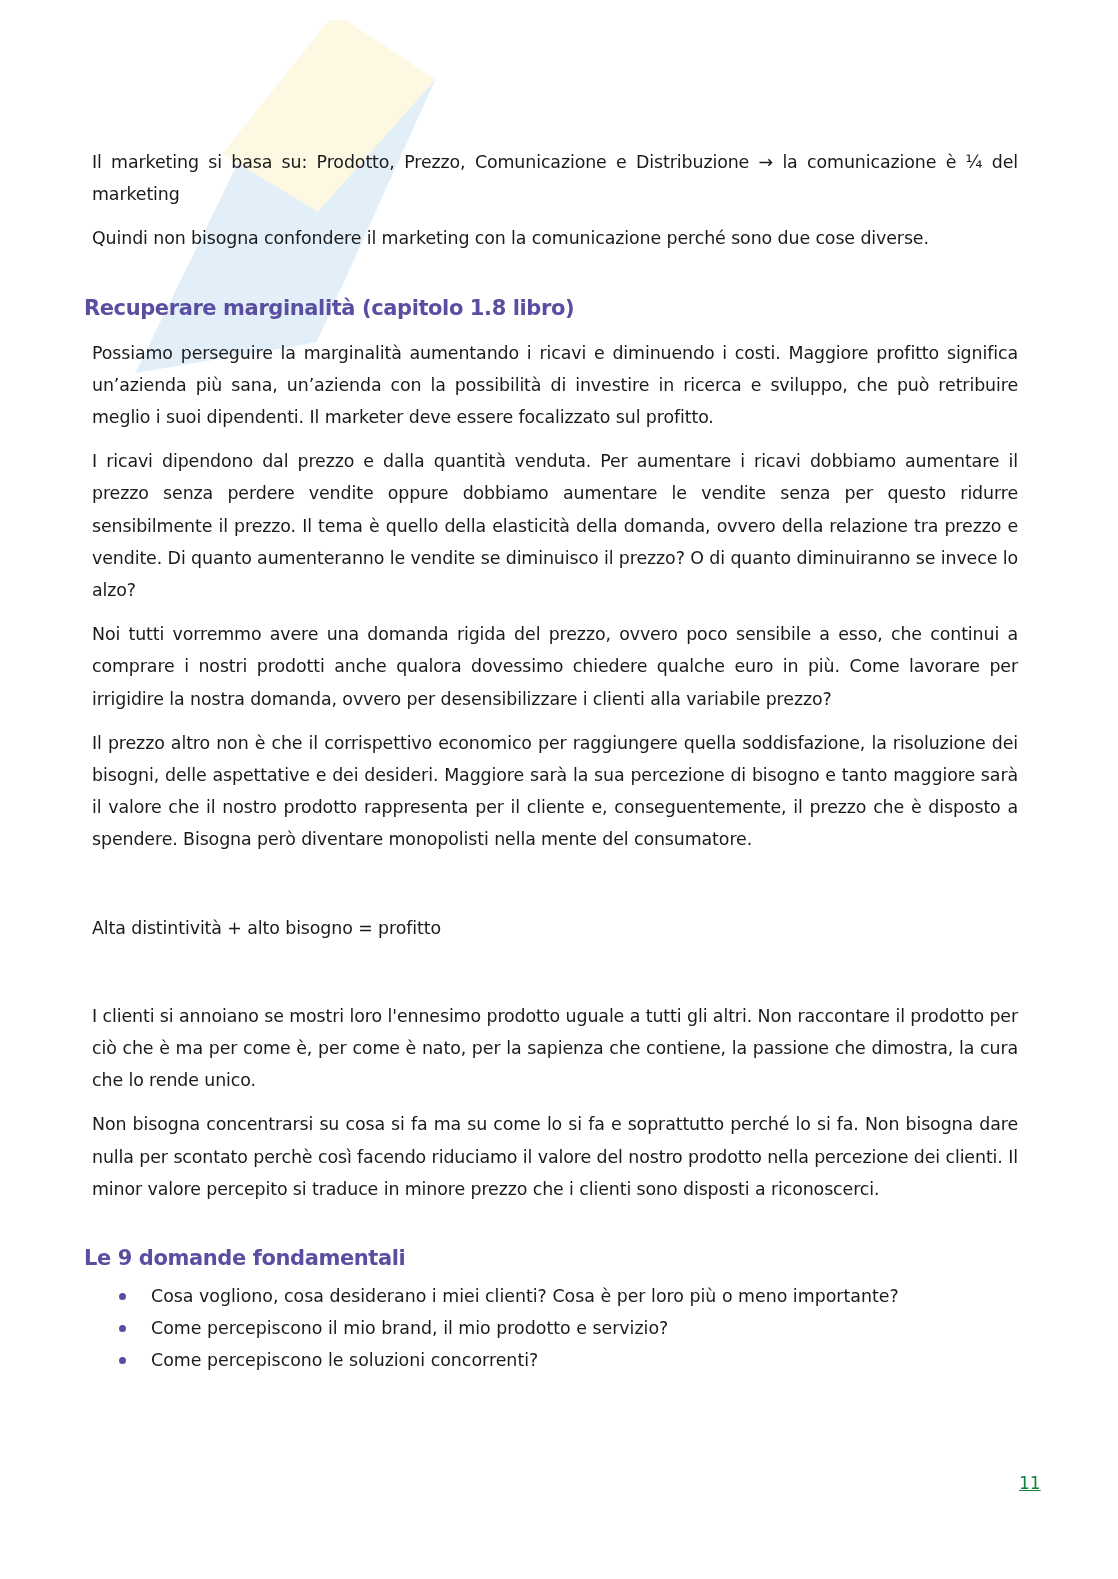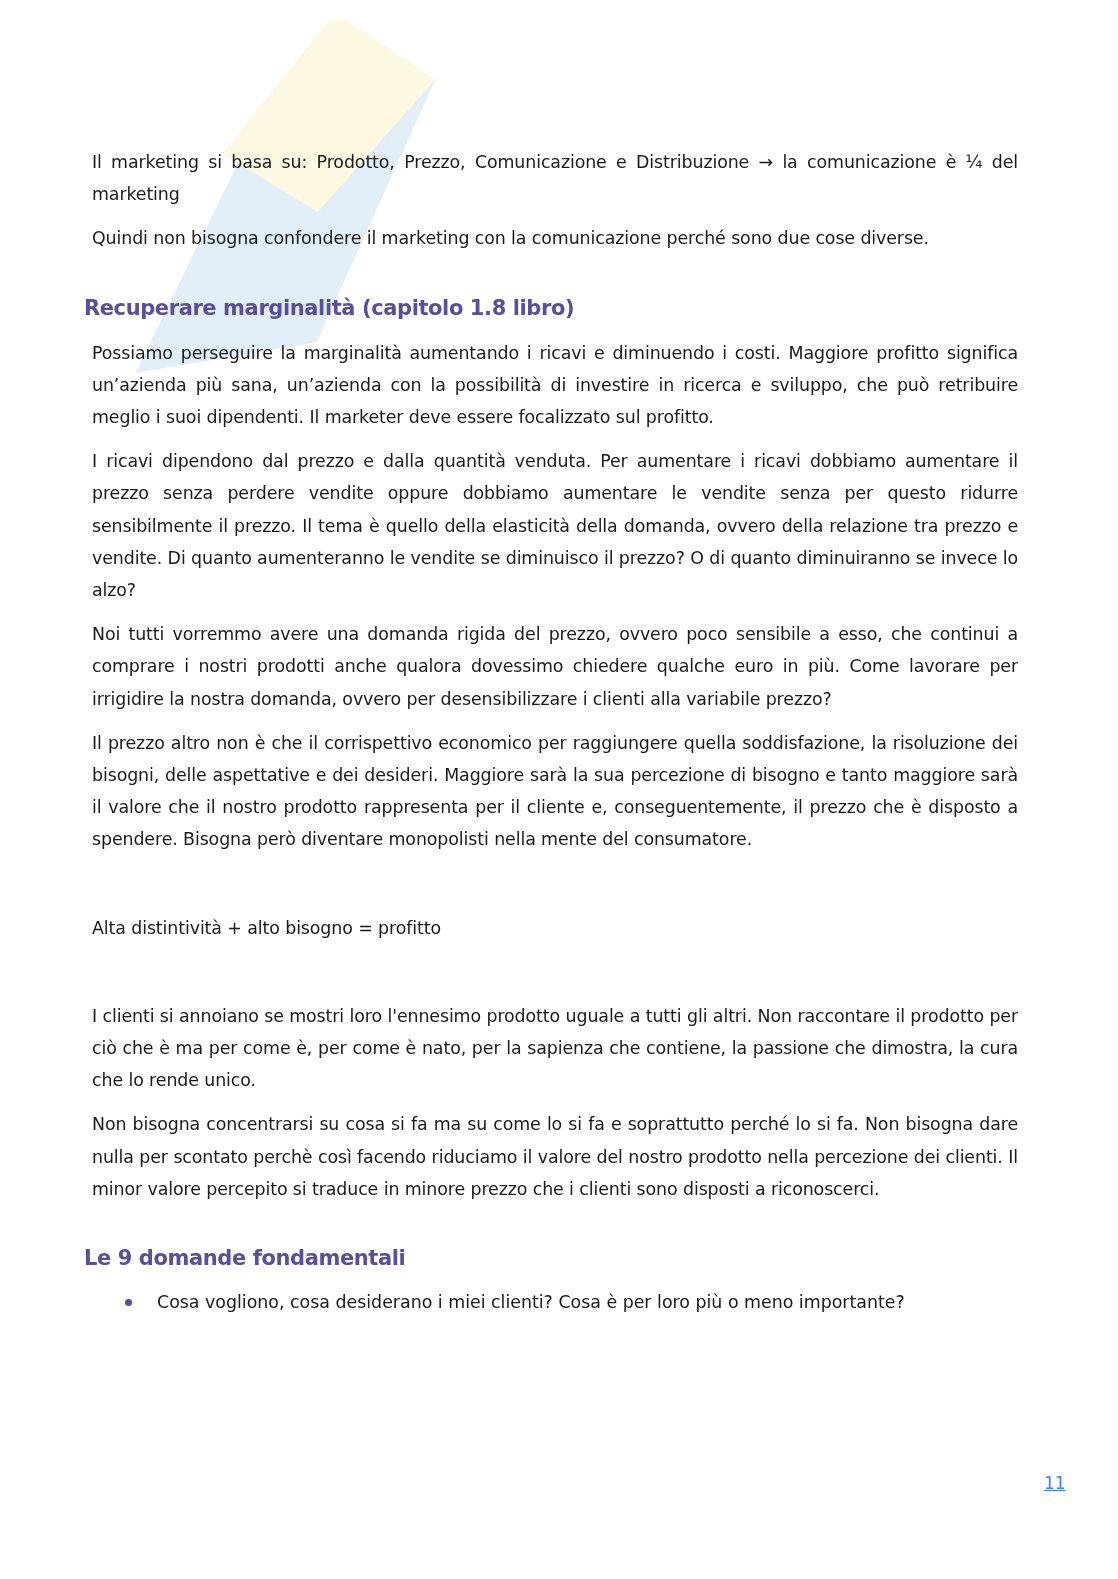--- a/index.html
+++ b/index.html
@@ -6,24 +6,24 @@
     body { width: 1118px; height: 1579px; position: relative; overflow: hidden;
            font-family: "DejaVu Sans", sans-serif; color: #1a1a1a; }
     .watermark { position: absolute; left: 20px; top: 20px; width: 500px; height: 420px; pointer-events: none; z-index: 0; }
     .page { position: absolute; left: 80px; top: 134px; width: 950px; z-index: 1; }
     p { margin: 12px; font-size: 17.4px; line-height: 32.2px; text-align: justify; letter-spacing: -0.1px; }
     p.left { text-align: left; }
     h2 { margin: 4px; color: #5a4ea0; font-family: "DejaVu Sans", sans-serif; font-weight: bold;
          font-size: 21px; line-height: 34px; letter-spacing: -0.4px; }
     .gap-s { height: 32px; }
     .gap-h { height: 20px; }
-    ul { margin: 11px; padding: 0; list-style: none; }
+    ul { margin: 5px; padding: 0; list-style: none; }
     li { position: relative; padding-left: 66px; font-size: 17.4px; line-height: 32.2px; }
     li .bullet { position: absolute; left: 34px; top: 13px; width: 7px; height: 7px; border-radius: 50%; background: #5a4ea0; }
-    .page-number { position: absolute; left: 1044px; top: 1473px; font-size: 17px; color: #3b82f6; z-index: 1; text-decoration: underline; }
+    .page-number { position: absolute; left: 1019px; top: 1473px; font-size: 17px; color: #15803d; z-index: 1; text-decoration: underline; }
   </style>
 </head>
 <body>
 
 <svg class="watermark" viewBox="0 0 500 420">
   <g transform="rotate(-32 250 210)" opacity="0.22">
     <polygon points="60,260 300,110 470,170 230,330" fill="#7fb8e0"></polygon>
     <polygon points="250,120 420,60 470,170 300,220" fill="#f7e27a"></polygon>
   </g>
 </svg>
@@ -43,16 +43,18 @@
   <p class="left">Alta distintività + alto bisogno = profitto</p>
   <div class="gap-s"></div>
 
   <p>I clienti si annoiano se mostri loro l'ennesimo prodotto uguale a tutti gli altri. Non raccontare il prodotto per ciò che è ma per come è, per come è nato, per la sapienza che contiene, la passione che dimostra, la cura che lo rende unico.</p>
   <p>Non bisogna concentrarsi su cosa si fa ma su come lo si fa e soprattutto perché lo si fa. Non bisogna dare nulla per scontato perchè così facendo riduciamo il valore del nostro prodotto nella percezione dei clienti. Il minor valore percepito si traduce in minore prezzo che i clienti sono disposti a riconoscerci.</p>
 
   <div class="gap-h"></div>
   <h2>Le 9 domande fondamentali</h2>
   <ul>
     <li><span class="bullet"></span><span>Cosa vogliono, cosa desiderano i miei clienti? Cosa è per loro più o meno importante?</span></li>
+    <li><span class="bullet"></span><span>Come percepiscono il mio brand, il mio prodotto e servizio?</span></li>
+    <li><span class="bullet"></span><span>Come percepiscono le soluzioni concorrenti?</span></li>
   </ul>
 </div>
 
 <div class="page-number">11</div>
 
 </body></html>

